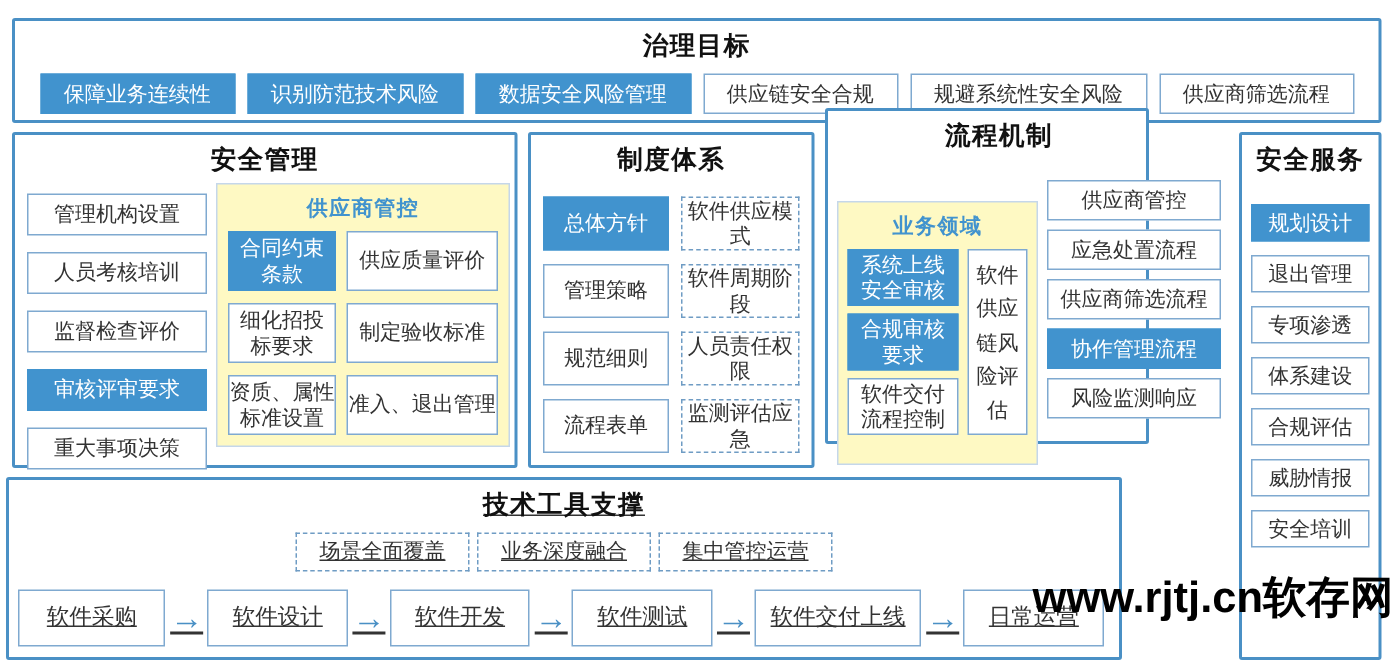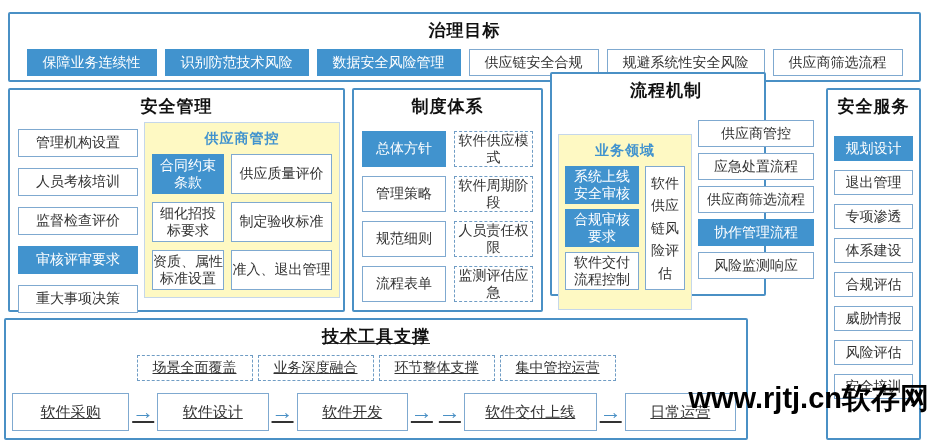--- a/index.html
+++ b/index.html
@@ -181,40 +181,39 @@
 
 <div class="outer" id="services">
   <div class="sec-title">安全服务</div>
   <div class="stack">
     <div class="cell filled">规划设计</div>
     <div class="cell">退出管理</div>
     <div class="cell">专项渗透</div>
     <div class="cell">体系建设</div>
     <div class="cell">合规评估</div>
     <div class="cell">威胁情报</div>
-    <div class="cell">风险评估</div>
     <div class="cell">安全培训</div>
   </div>
 </div>
 
 <div class="outer" id="tools">
   <div class="sec-title">技术工具支撑</div>
   <div class="cap-row">
     <div class="cell dashed">场景全面覆盖</div>
     <div class="cell dashed">业务深度融合</div>
-    <div class="cell dashed">环节整体支撑</div>
     <div class="cell dashed">集中管控运营</div>
   </div>
   <div class="flow-row">
     <div class="cell" style="width:120px">软件采购</div>
     <span class="arrow">→</span>
     <div class="cell" style="width:114px">软件设计</div>
     <span class="arrow">→</span>
     <div class="cell" style="width:114px">软件开发</div>
     <span class="arrow">→</span>
+    <div class="cell" style="width:114px">软件测试</div>
     <span class="arrow">→</span>
     <div class="cell" style="width:136px">软件交付上线</div>
     <span class="arrow">→</span>
     <div class="cell" style="width:114px">日常运营</div>
   </div>
 </div>
 
 <div id="watermark">www.rjtj.cn软存网</div>
 
 </body></html>

